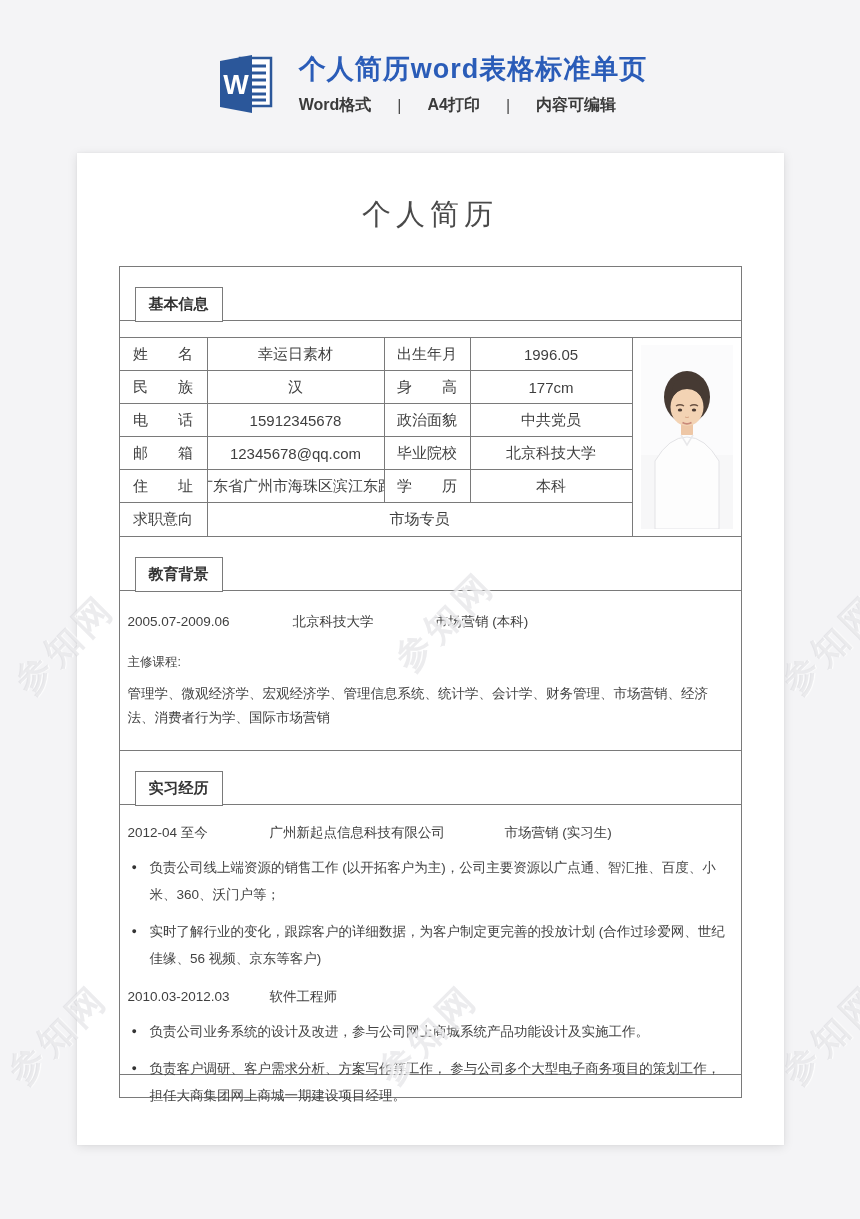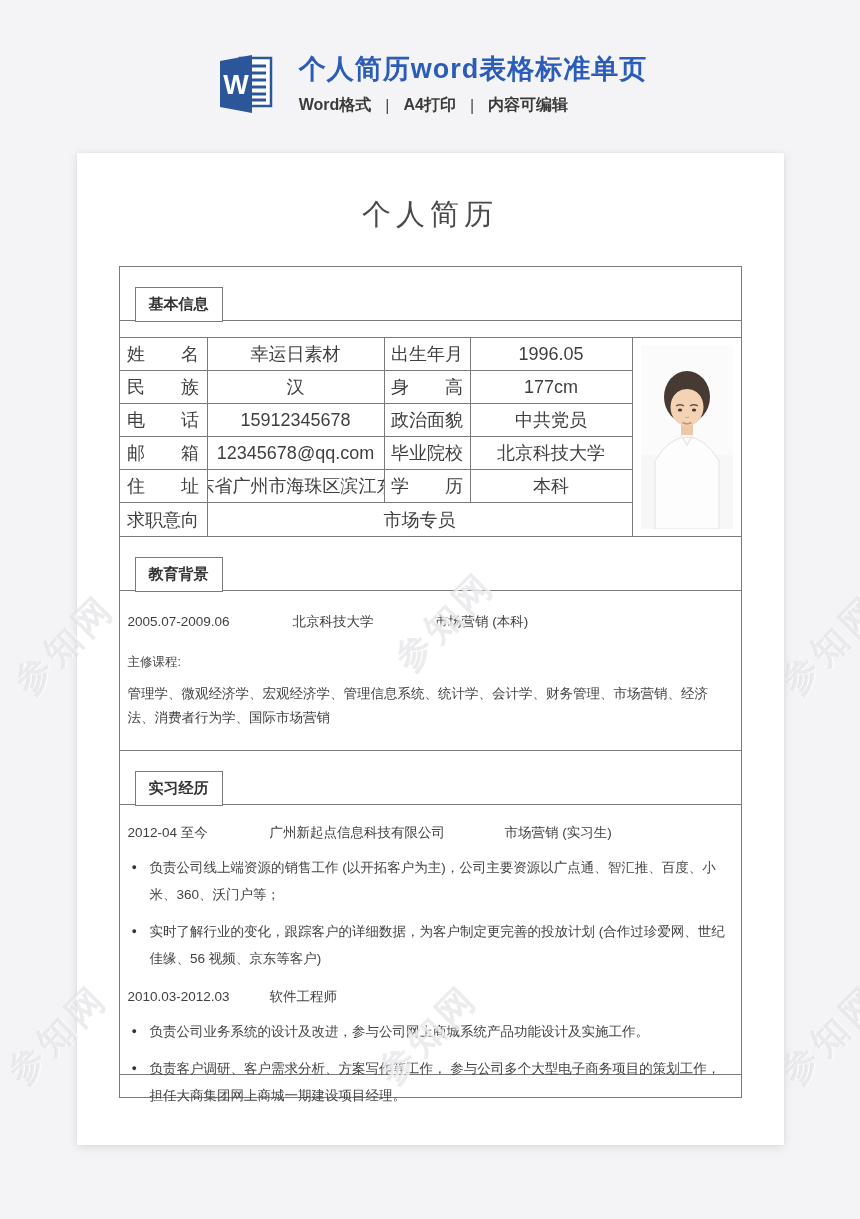--- a/index.html
+++ b/index.html
@@ -27,21 +27,21 @@
     font-size:27px;
     font-weight:bold;
     color:#2a5cb8;
     letter-spacing:1px;
     line-height:34px;
   }
   .header-subtitle {
     margin-top:9px;
     display:flex;
     align-items:center;
-    gap:14px;
+    gap:26px;
     font-size:16px;
     font-weight:bold;
     color:#3a3a3a;
   }
   .header-subtitle .sep { color:#4a4a4a; font-weight:400; }
 
   
   .sheet {
     width:707px;
     height:992px;
@@ -92,21 +92,21 @@
   .row-basic {
     border-bottom:1px solid #7a7a7a;
     padding-top:16px;
     height:216px;
   }
   .info-grid {
     display:grid;
     grid-template-columns:88px 177px 86px 162px 1fr;
     grid-auto-rows:33px;
     border-top:1px solid #7a7a7a;
-    font-size:18px;
+    font-size:15px;
     color:#3f3f3f;
   }
   .info-grid > div {
     border-right:1px solid #7a7a7a;
     border-bottom:1px solid #7a7a7a;
     display:flex;
     align-items:center;
     justify-content:center;
     padding:0 3px;
     overflow:hidden;

